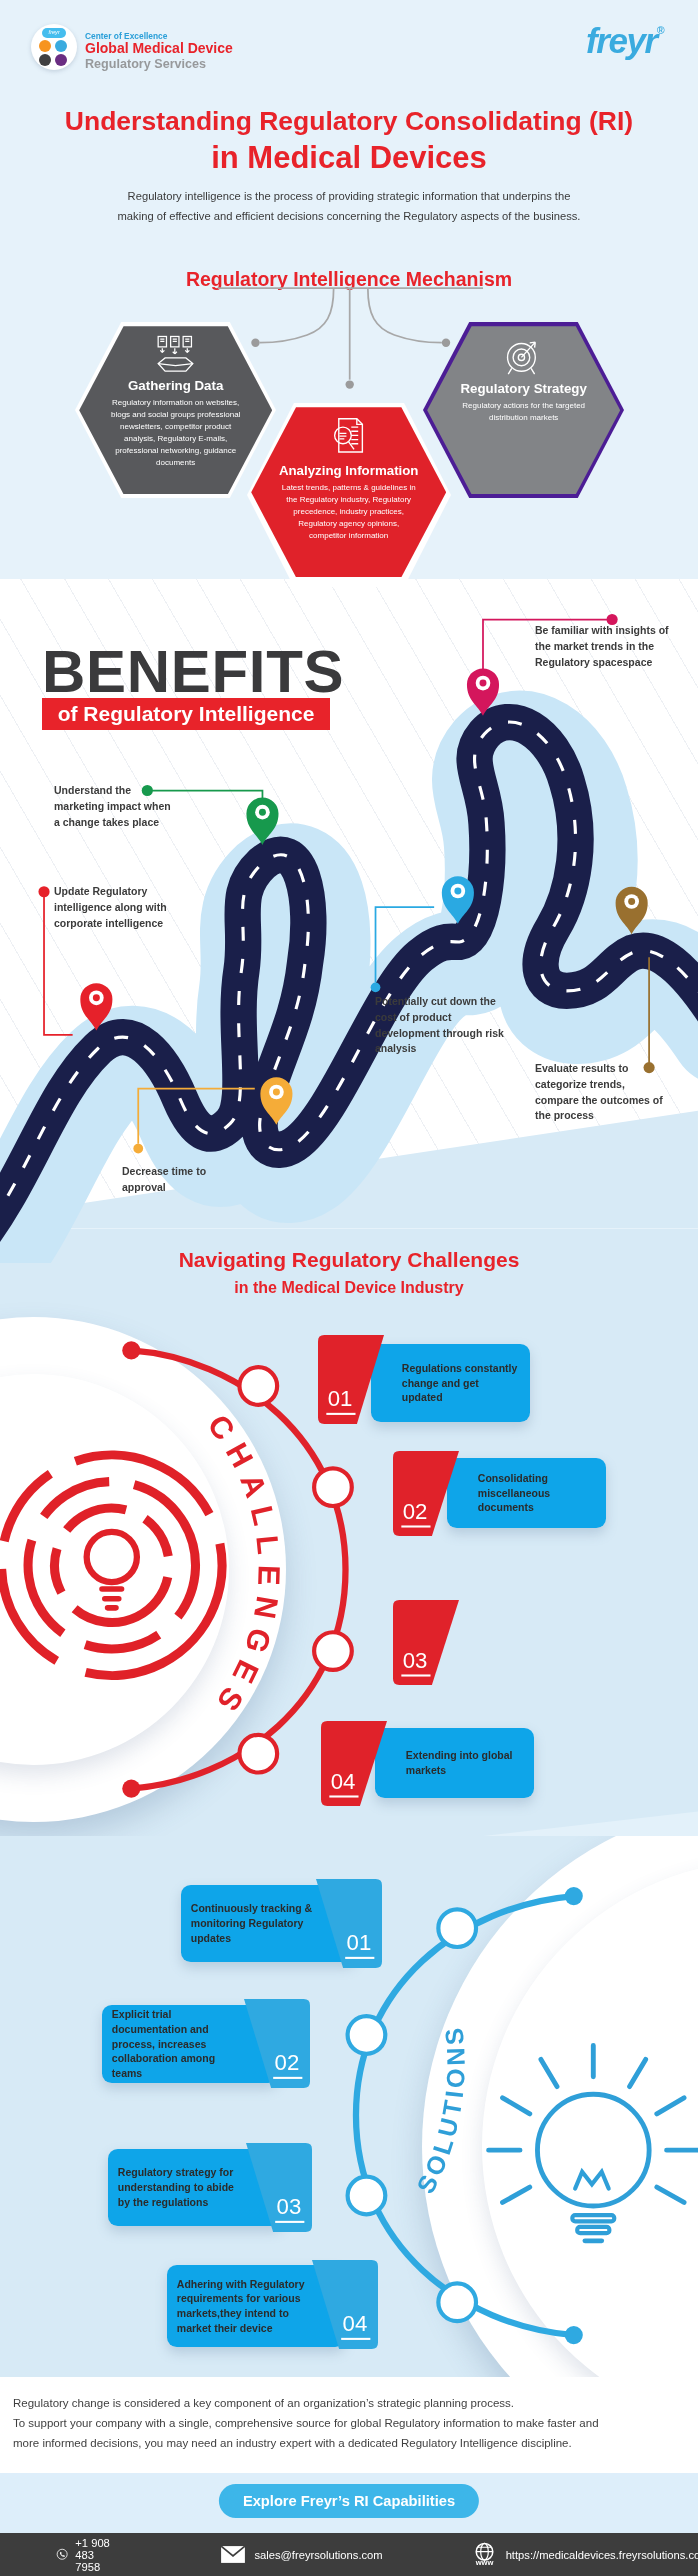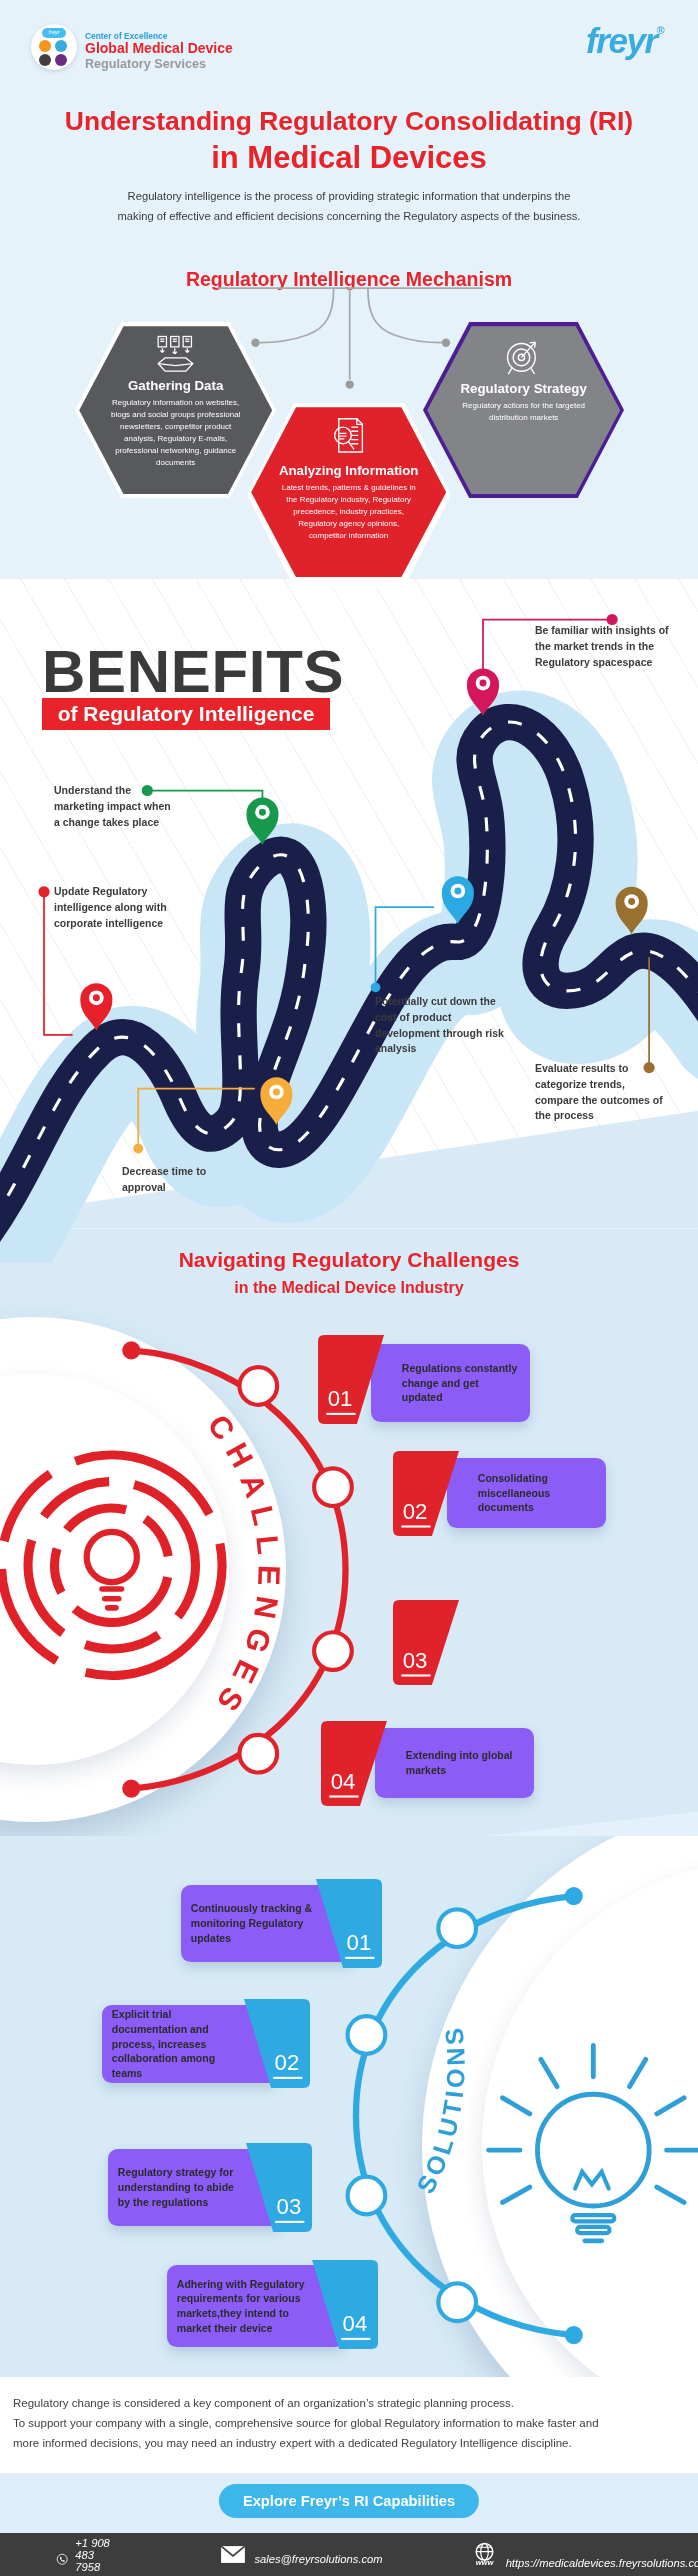--- a/index.html
+++ b/index.html
@@ -38,37 +38,37 @@
     display:flex;align-items:center;justify-content:center;}
   .blabel{font-size:10.5px;font-weight:bold;color:#3b3b3b;line-height:1.5;}
 
   
   .chal-bg{left:0;top:1229px;width:698px;height:607px;background:#d7eaf6;}
   .sol-bg{left:0;top:1836px;width:698px;height:541px;background:#d7eaf6;}
   .stripe{left:-21px;top:1849px;width:782px;height:36px;background:#e3f1fa;transform:rotate(-6.5deg);}
   .chal-title1{left:0;top:1248px;width:698px;text-align:center;font-size:21px;font-weight:bold;color:#e8232a;}
   .chal-title2{left:0;top:1279px;width:698px;text-align:center;font-size:16px;font-weight:bold;color:#e8232a;}
   .white-circle{border-radius:50%;background:#fff;}
-  .card{background:#8b5cf6;border-radius:9.8px;box-shadow:0 5.6px 11.2px rgba(100,130,160,.28);
+  .card{background:#0ea5e9;border-radius:9.8px;box-shadow:0 5.6px 11.2px rgba(100,130,160,.28);
     display:flex;align-items:center;font-size:10.5px;font-weight:bold;color:#2b2b2b;line-height:1.4;z-index:6;}
   .card .txt{padding:7px 9.8px;}
   .flagbox{z-index:7;}
   .clipwrap{overflow:hidden;}
   svg{display:block;}
 
   
   .close-band{left:0;top:2377px;width:698px;height:96px;background:#fff;}
   .close-text{left:13px;top:2393px;width:698px;font-size:11.5px;color:#3f3f3f;line-height:20px;}
   .cta-band{left:0;top:2473px;width:698px;height:60px;background:#ddeefa;}
   .cta-btn{left:50%;top:2484px;transform:translateX(-50%);background:#3db6e9;color:#fff;border:none;
     font-family:"Liberation Sans",sans-serif;font-size:14.7px;font-weight:bold;padding:9px 24px;border-radius:21px;cursor:pointer;}
 
   
   .footer{left:0;top:2533px;width:698px;height:43px;background:#3d3d3d;display:flex;align-items:center;color:#fff;}
-  .f-item{display:flex;align-items:flex-end;gap:7px;font-size:11.2px;font-style:italic;}
+  .f-item{display:flex;align-items:center;gap:7px;font-size:11.2px;}
   .f-phone{margin-left:56px;}
   .f-mail{margin-left:105px;}
   .f-web{margin-left:87px;}
 </style>
 </head>
 <body>
 
 <div class="page">
 
   <div class="abs logo-circle">

